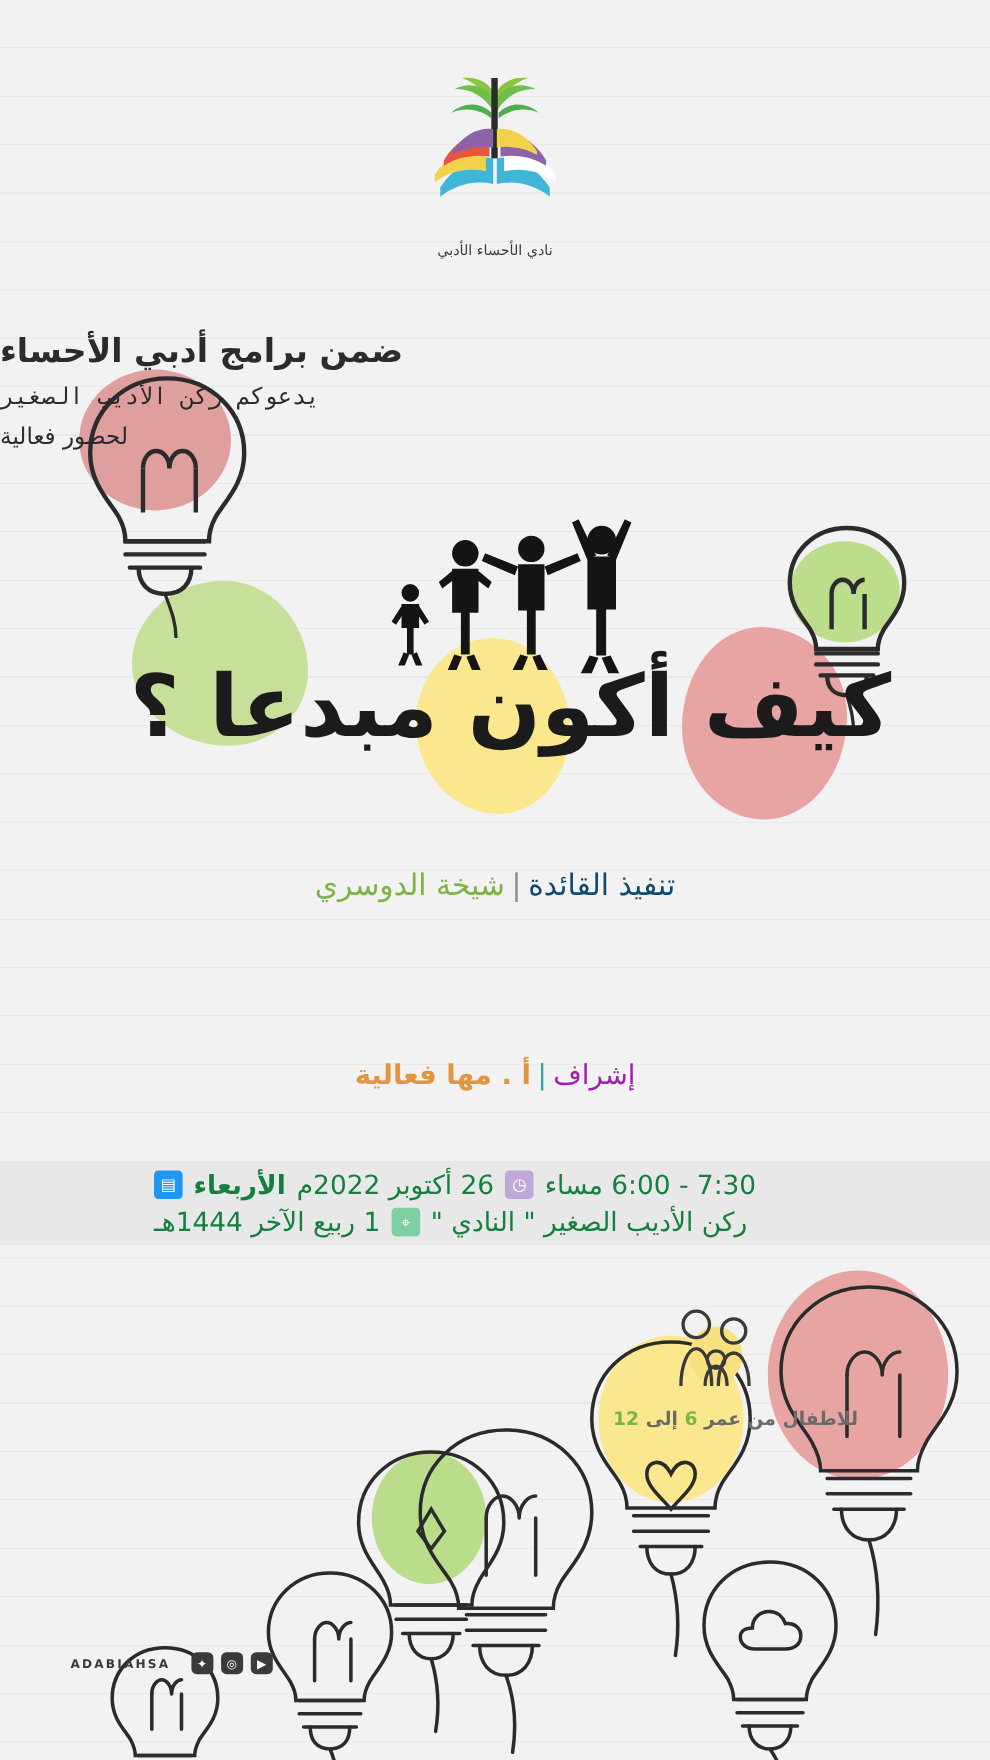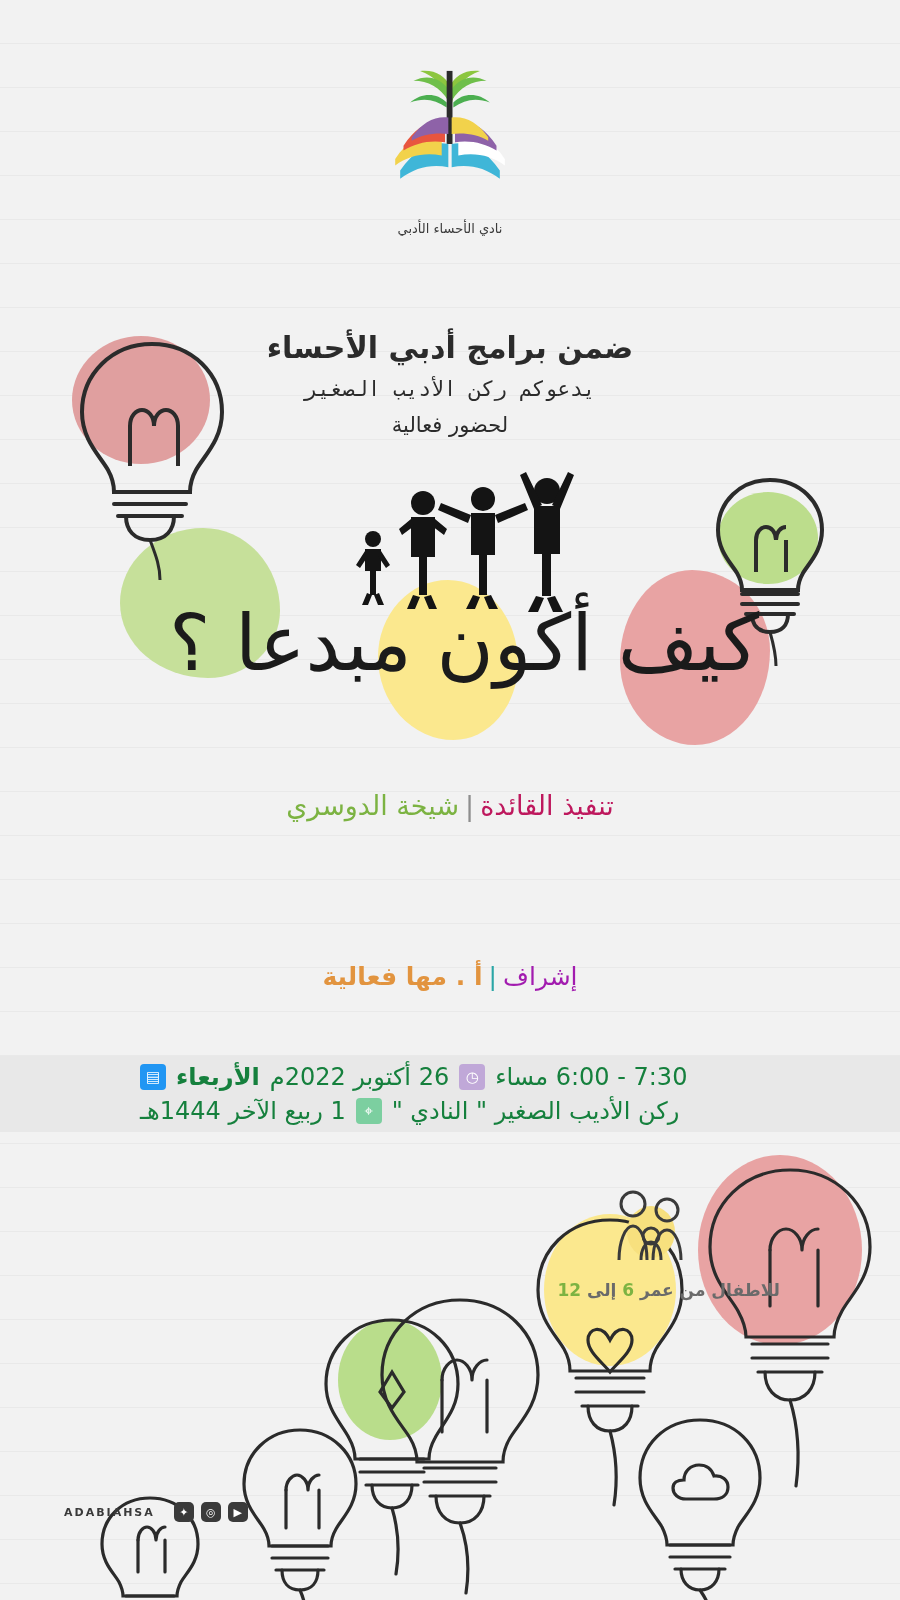--- a/index.html
+++ b/index.html
@@ -29,23 +29,22 @@
     position:absolute;left:50%;top:46px;transform:translateX(-50%);
     width:190px;height:190px;
     display:flex;flex-direction:column;align-items:center;gap:36px;
   }
   .logo-caption{
     font-size:13px;color:#3b3b3b;letter-spacing:1px;margin-top:2px;
   }
 
   
   .head{
-    position:absolute;left:0;right:0;top:300px;text-align:center;
+    position:absolute;left:0;right:0;top:300px;text-align:left;
     color:#2b2b2b;
-    margin-top:28px;
   }
   .head .l1{font-size:30px;font-weight:bold;line-height:1.35;}
   .head .l2{font-size:21px;line-height:1.5;margin-top:6px;font-family:Liberation Mono, monospace;}
   .head .l3{font-size:21px;line-height:1.5;margin-top:4px;}
 
   
   .blob{position:absolute;border-radius:50%;}
   .blob-green-left{
     left:120px;top:528px;width:160px;height:150px;background:#c6e09a;
     border-radius:52% 48% 45% 55%/50% 55% 45% 50%;
@@ -63,34 +62,34 @@
     border-radius:50%;
   }
   .blob-green-right{
     left:718px;top:492px;width:100px;height:92px;background:#bcdd8c;
     border-radius:50%;
   }
 
   
   .title{
     position:absolute;left:0;right:0;top:598px;text-align:center;
-    font-size:78px;font-weight:normal;color:#1b1b1b;
+    font-size:78px;font-weight:bold;color:#1b1b1b;
     letter-spacing:-1px;
     z-index:5;
     padding-left:28px;
   }
 
   
   .presenter{
     position:absolute;left:0;right:0;top:790px;text-align:center;
     font-size:27px;z-index:5;
   }
   .presenter .name{color:#7cb342;font-weight:normal;}
   .presenter .sep{color:#8e8e8e;margin:0 6px;}
-  .presenter .role{color:#be185d;text-align:right;}
+  .presenter .role{color:#0c4a6e;text-align:right;}
 
   .supervisor{
     position:absolute;left:0;right:0;top:962px;text-align:center;
     font-size:25px;z-index:5;
   }
   .supervisor .label{color:#a21caf;font-weight:normal;}
   .supervisor .sep{color:#2aa6a6;margin:0 6px;}
   .supervisor .name{color:#e2943f;font-weight:bold;}
 
   

